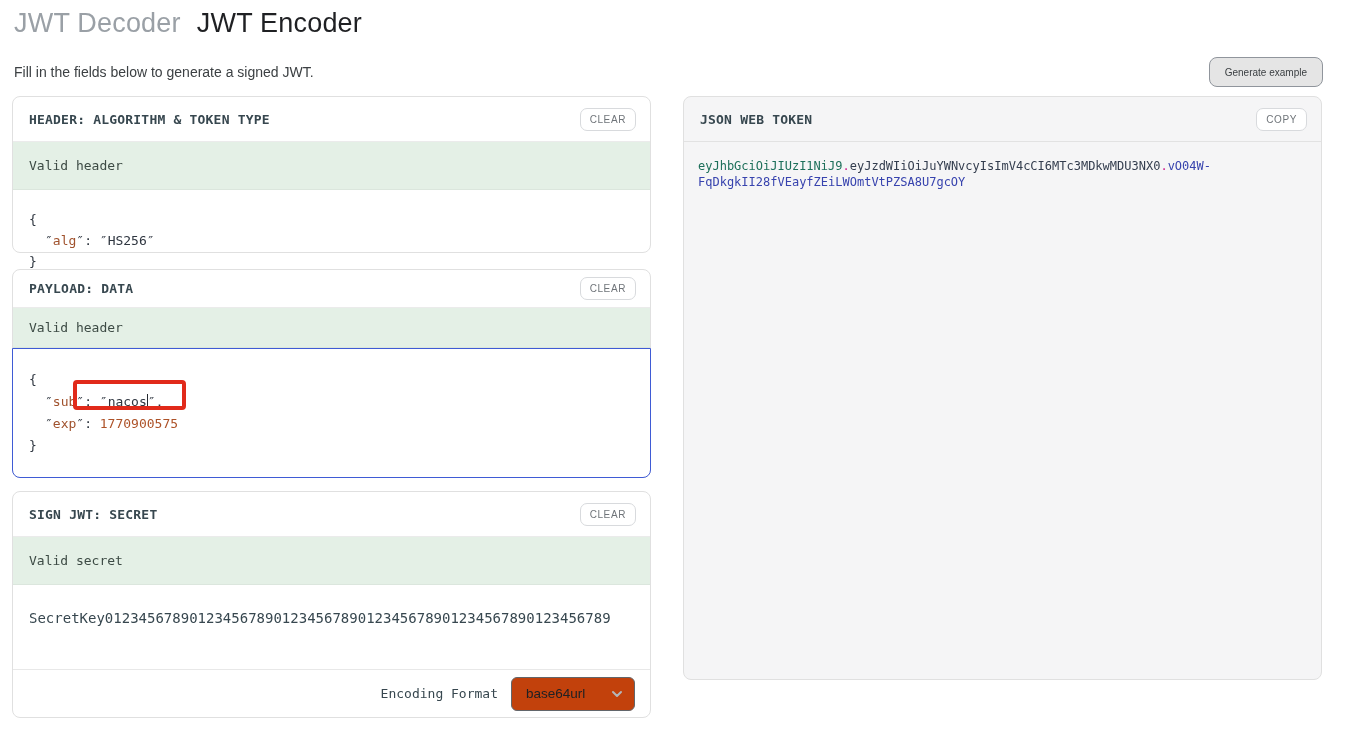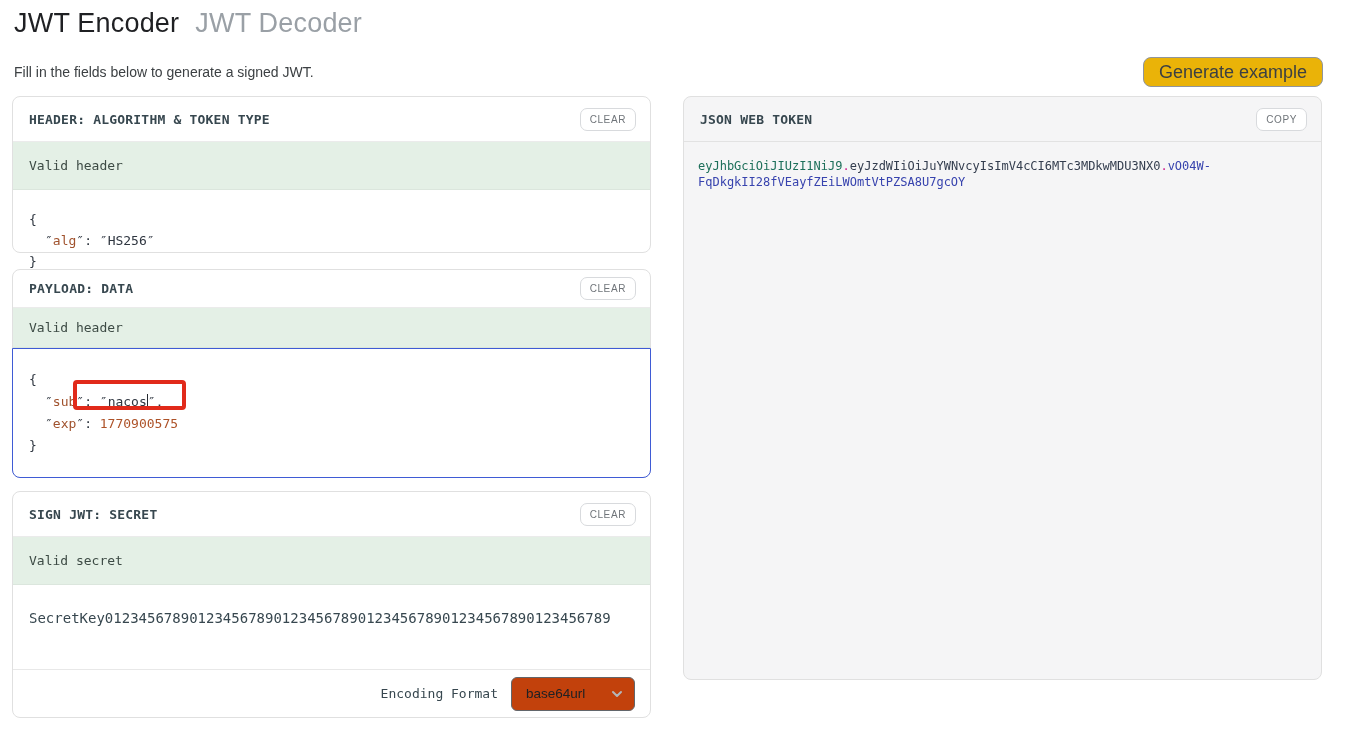--- a/index.html
+++ b/index.html
@@ -8,21 +8,21 @@
   .page { width:1372px; height:751px; padding-top:8px; position:relative; }
 
   
   .topbar { padding:0 49px 0 14px; }
   .titles { display:flex; align-items:baseline; gap:16px; }
   .tab { font-size:27px; font-weight:500; letter-spacing:0.2px; cursor:pointer; }
   .tab-decoder { color:#9aa0a6; }
   .tab-encoder { color:#1f2023; }
   .subrow { margin-top:18px; height:30px; display:flex; align-items:center; justify-content:space-between; }
   .subtitle { font-size:14px; color:#3c4043;text-align:center; }
-  .gen-btn { height:30px; padding:0 15px; font-size:18px; color:#3c4043; background:#eab308;
+  .gen-btn { height:30px; padding:0 15px; font-size:10px; color:#3c4043; background:#e5e5e5;
              border:1px solid #90959c; border-radius:8px; cursor:pointer;
              font-family:"Liberation Sans", sans-serif; }
 
   
   .columns { display:flex; gap:32px; padding:9px 49px 0 12px; }
   .col { width:639px; flex:0 0 639px; }
 
   
   .card { border:1px solid #e0e0e0; border-radius:8px; background:#fff; }
   .card-head { height:45px; padding:0 14px 0 16px; display:flex; align-items:center;
@@ -81,22 +81,22 @@
   .tok-payload { color:#333d4e; }
   .tok-sig { color:#3743ae; }
 </style>
 </head>
 <body>
 
 <div class="page">
 
   <div class="topbar">
     <div class="titles">
+      <span class="tab tab-decoder">JWT Decoder</span>
       <span class="tab tab-encoder">JWT Encoder</span>
-      <span class="tab tab-decoder">JWT Decoder</span>
     </div>
     <div class="subrow">
       <span class="subtitle">Fill in the fields below to generate a signed JWT.</span>
       <button class="gen-btn">Generate example</button>
     </div>
   </div>
 
   <div class="columns">
 
     <div class="col">

